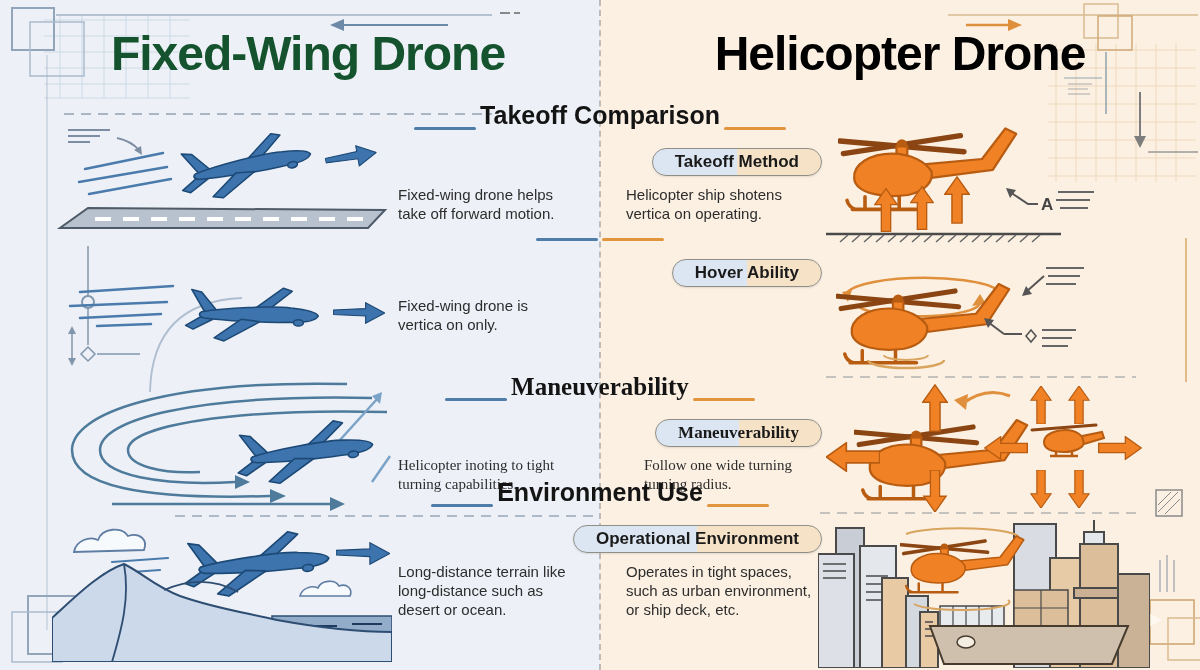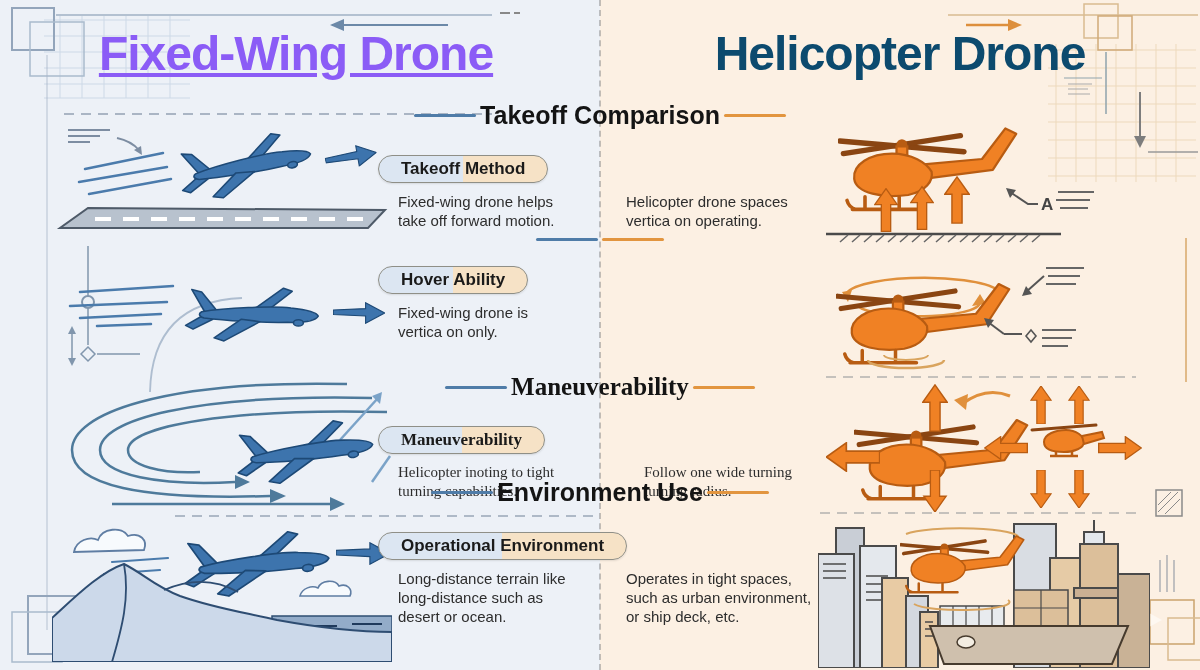--- a/index.html
+++ b/index.html
@@ -14,29 +14,29 @@
     position:absolute;left:599px;top:0;bottom:0;width:0;
     border-left:2px dashed rgba(125,125,125,.45);z-index:2;
   }
   .deco{position:absolute;left:0;top:0;z-index:1;pointer-events:none;}
   .scene{position:absolute;z-index:3;}
   .scene svg{display:block;}
   .panel-title{
     position:absolute;top:26px;z-index:4;width:520px;text-align:center;
     font-size:48px;font-weight:700;letter-spacing:-1px;
   }
-  #left-title{left:36px;color:#8b5cf6;text-decoration:underline;}
-  #right-title{left:640px;color:#0c4a6e;}
+  #left-title{left:48px;color:#14532d;}
+  #right-title{left:640px;color:#000000;}
   .section{position:absolute;left:378px;width:444px;z-index:5;}
-  .sec-head{display:flex;align-items:center;justify-content:center;gap:4px;}
+  .sec-head{display:flex;align-items:flex-end;justify-content:center;gap:4px;}
   .sec-head h2{margin:0;font-size:25px;font-weight:700;color:#141414;white-space:nowrap;}
   .dash{width:62px;height:3px;border-radius:2px;flex:0 0 auto;}
   .dash-blue{background:#4f7ca8;}
   .dash-orange{background:#e2953f;}
-  .badge-row{display:flex;justify-content:flex-start;margin-top:25px;}
+  .badge-row{display:flex;justify-content:flex-end;margin-top:18px;}
   .badge{
     font-size:17px;font-weight:700;color:#1a1a1a;
     border:1.6px solid #8f8f87;border-radius:16px;padding:3px 22px;
     background:linear-gradient(90deg,#dce6f2 50%,#f6e2c6 50%);
     box-shadow:0 1px 2px rgba(0,0,0,.10);white-space:nowrap;
   }
   .texts{display:flex;justify-content:space-between;margin-top:9px;padding-left:20px;}
   .col-text{font-size:15px;line-height:1.28;color:#2d2d2d;font-weight:500;}
   .col-text.left{width:178px;}
   .col-text.right{width:196px;}
@@ -313,21 +313,21 @@
     <div class="sec-head">
       <span class="dash dash-blue"></span>
       <h2>Takeoff Comparison</h2>
       <span class="dash dash-orange"></span>
     </div>
     <div class="badge-row">
         <span class="badge">Takeoff Method</span>
       </div>
     <div class="texts">
       <div class="col-text left">Fixed-wing drone helps take off forward motion.</div>
-      <div class="col-text right">Helicopter drone spaces vertica on operating.</div>
+      <div class="col-text right">Helicopter ship shotens vertica on operating.</div>
     </div>
   </div>
 
   <div class="section" id="section-2">
     <div class="sec-head">
       <span class="dash dash-blue"></span>
       <span class="dash dash-orange"></span>
     </div>
     <div class="badge-row">
         <span class="badge">Hover Ability</span>

